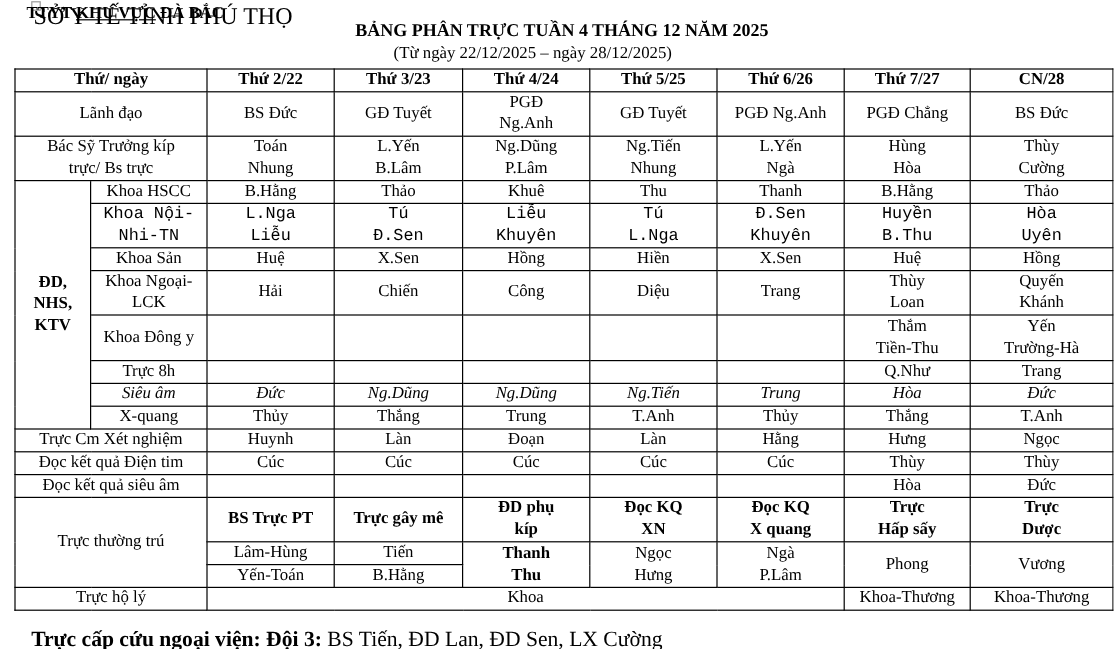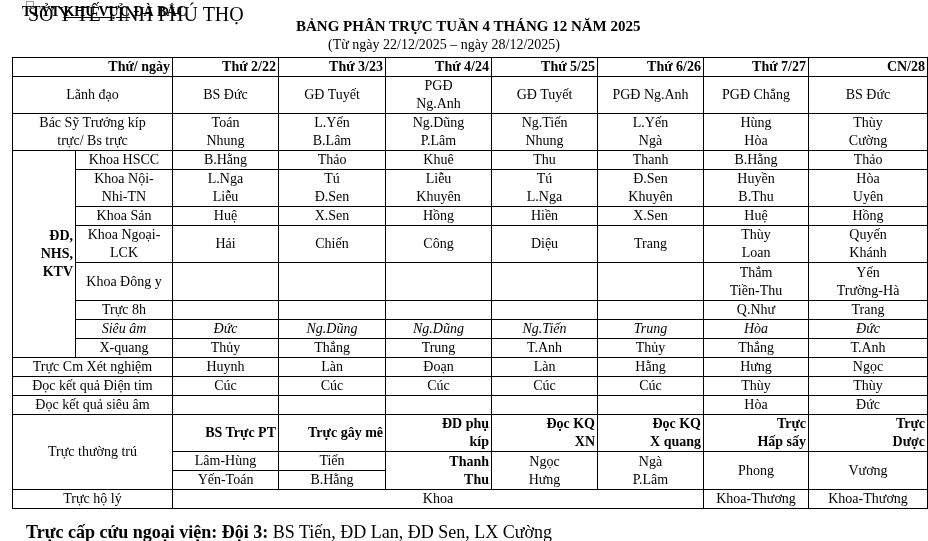--- a/index.html
+++ b/index.html
@@ -8,21 +8,21 @@
   .hdr-left1 { position: absolute; left: 28px; top: 3px; font-size: 20px; }
   .hdr-left1 .caret { position:absolute; left:-2px; top:-2px; width:6px; height:6px; border:1px solid #999; background:#fff; }
   .hdr-left2 { position: absolute; left: 22px; top: 4px; font-size: 14px; font-weight: bold; }
   .hdr-left2 u { text-decoration: underline; }
   .title { position: absolute; left: 296px; top: 18px; font-size: 15px; font-weight: bold; white-space: nowrap; }
   .subtitle { position: absolute; left: 328px; top: 37px; font-size: 14px; white-space: nowrap; }
 
   table.sched { position: absolute; left: 12px; top: 57px; border-collapse: collapse; table-layout: fixed; width: 915px; }
   table.sched td { border: 1px solid #000; padding: 0 2px; text-align: center; vertical-align: middle;
                    font-size: 14px; line-height: 18px; overflow: hidden; white-space: nowrap; }
-  table.sched td.b { font-weight: bold; text-align: right; }
+  table.sched td.b { font-weight: bold; }
   .cell-line { display: block; }
   .footer { position: absolute; left: 26px; top: 522px; font-size: 18px; white-space: nowrap; }
   .footer b { font-weight: bold; }
 </style>
 </head>
 <body>
 
 <div class="hdr-left1">
   <span class="caret"></span>
   <span>SỞ Y TẾ TỈNH PHÚ THỌ</span>
@@ -157,21 +157,21 @@
         <td>
           <span class="cell-line">Thanh</span>
         </td>
         <td>
           <span class="cell-line">B.Hằng</span>
         </td>
         <td>
           <span class="cell-line">Thảo</span>
         </td>
       </tr>
-      <tr style="height: 37px;">
+      <tr style="height: 37px; font-family: Liberation Mono, monospace;">
         <td>
           <span class="cell-line">Khoa Nội-</span>
           <span class="cell-line">Nhi-TN</span>
         </td>
         <td>
           <span class="cell-line">L.Nga</span>
           <span class="cell-line">Liễu</span>
         </td>
         <td>
           <span class="cell-line">Tú</span>

